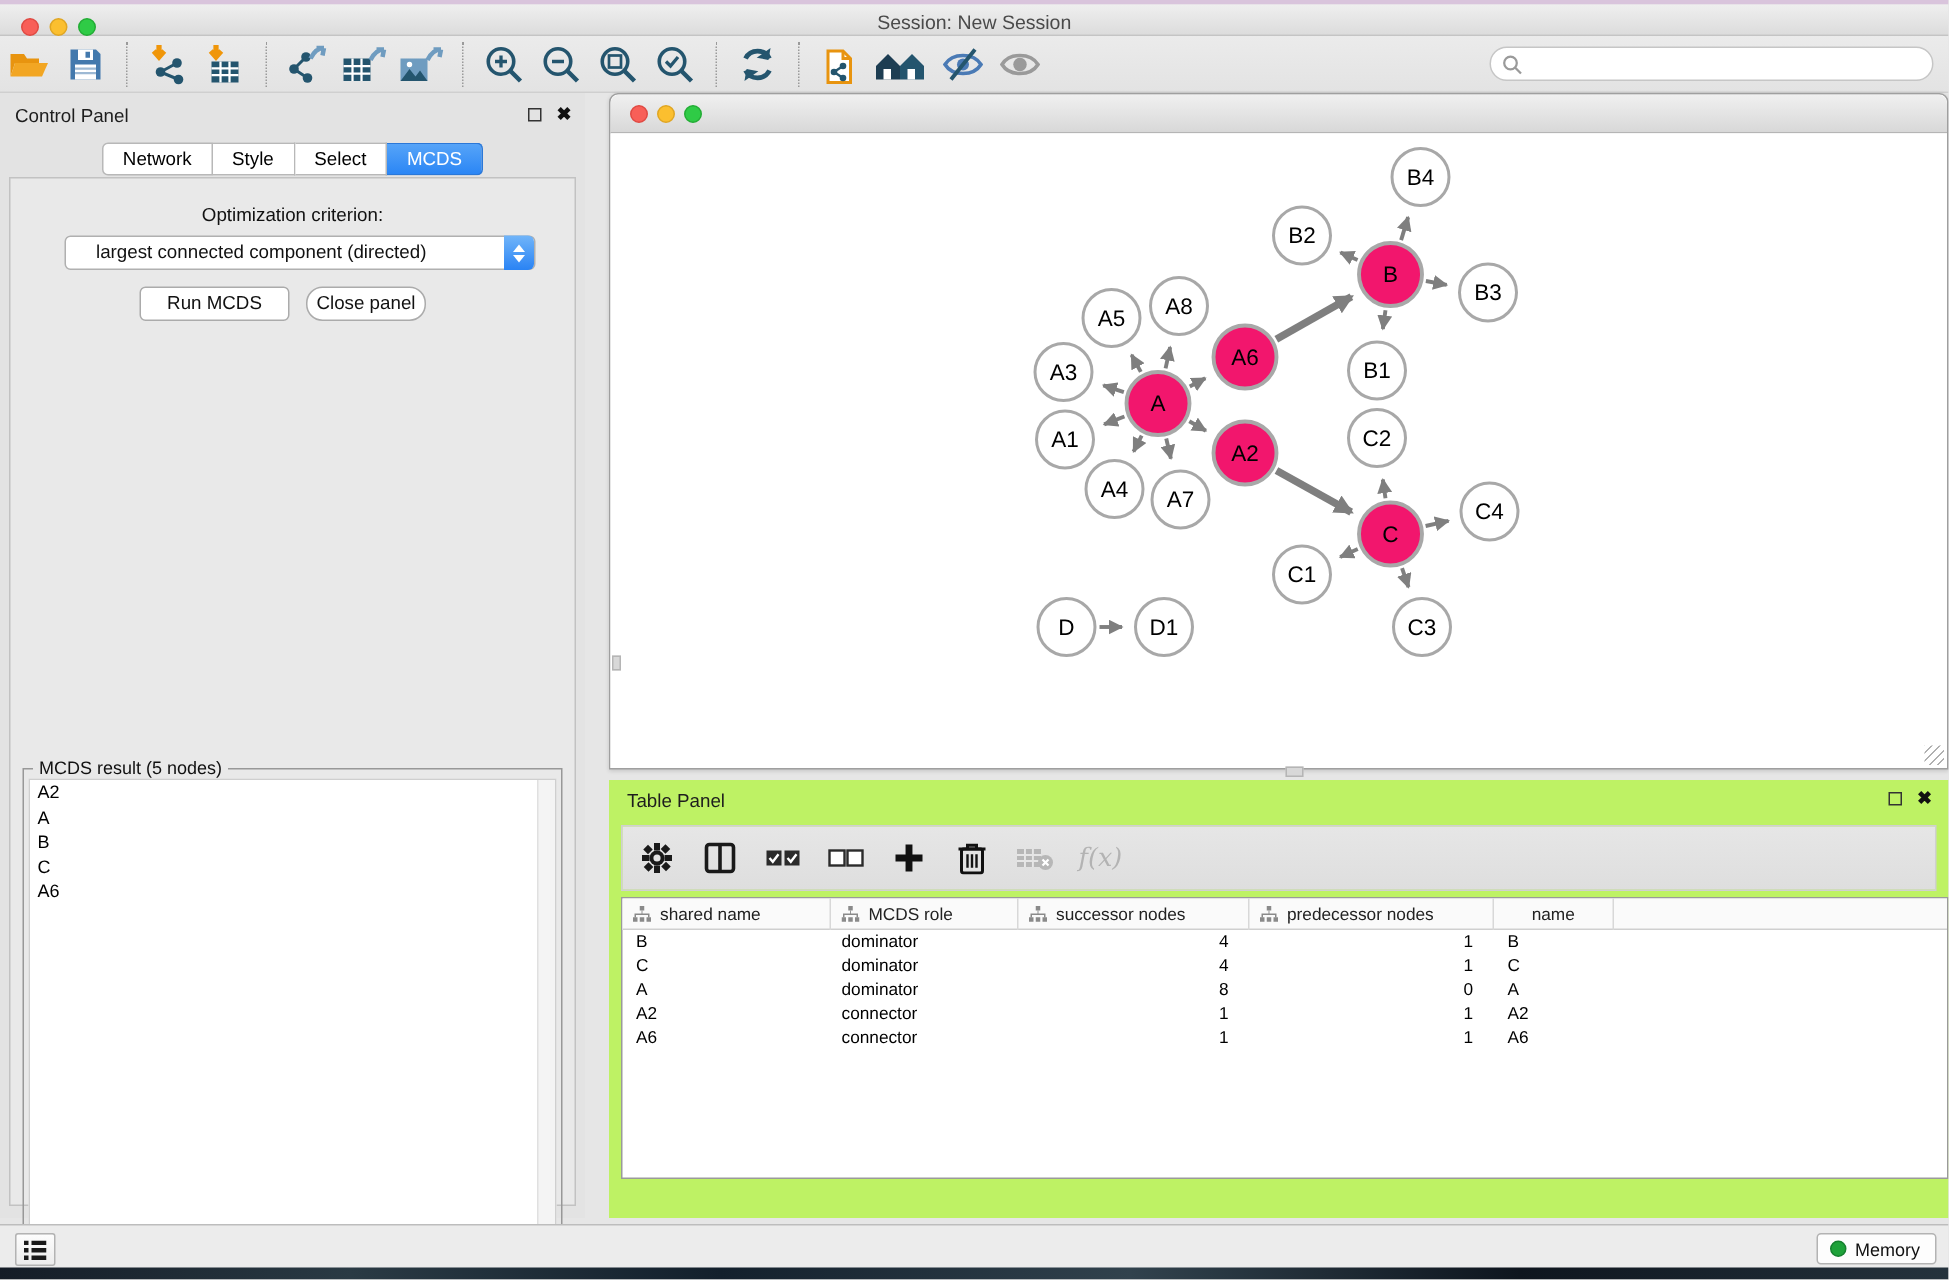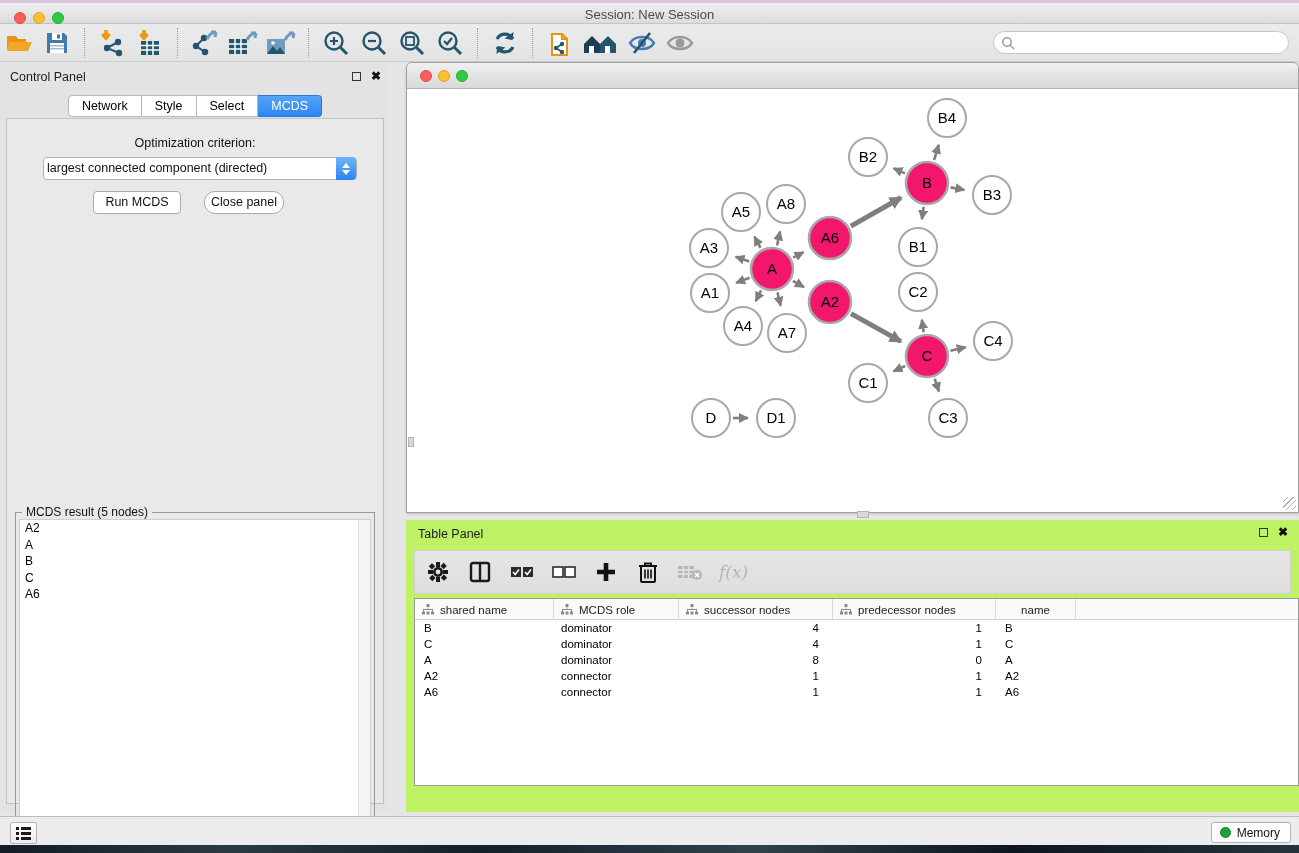--- a/index.html
+++ b/index.html
@@ -40,28 +40,28 @@
   .cp-tab { height:22px; line-height:21px; padding:0 13px; background:#fff; border:1px solid #b8b8b8;
     border-left:none; font-size:12.5px; color:#000000; }
   .cp-tab:first-child { border-left:1px solid #b8b8b8; border-radius:4px 0 0 4px; }
   .cp-tab:last-child { border-radius:0 4px 4px 0; }
   .cp-tab.active { background:linear-gradient(#56a4f8,#2b86f5); border-color:#2b78d8; color:#fff; }
 
   .cp-body { position:absolute; left:6px; top:56px; width:378px; height:686px;
     background:#e9e9e9; border:1px solid #c2c2c2; }
   .opt-label { position:absolute; left:0; right:0; top:17px; text-align:center; font-size:12.5px; color:#111; }
   .dropdown { position:absolute; left:36px; top:38px; width:314px; height:23px; background:#fff;
-    border:1px solid #b0b0b0; border-radius:4px; font-size:12.5px; color:#111; line-height:21px; padding-left:3px; }
+    border:1px solid #b0b0b0; border-radius:4px; font-size:12.5px; color:#111; line-height:21px; padding-left:20px; }
   .dd-stepper { position:absolute; right:0; top:-1px; width:20px; height:23px; border-radius:0 4px 4px 0;
     background:linear-gradient(#71b5f9,#2a83f4); display:flex; flex-direction:column; align-items:center; justify-content:center; gap:2px; }
   .dd-stepper span { width:0; height:0; border-left:4px solid transparent; border-right:4px solid transparent; }
   .dd-up { border-bottom:5px solid #fff; } .dd-down { border-top:5px solid #fff; }
   .cp-btn { position:absolute; top:72px; height:23px; background:#fff; border:1px solid #ababab;
     border-radius:4px; font-size:12.5px; color:#111; text-align:center; line-height:21px; }
-  .btn-run { left:86px; width:88px; } .btn-closepanel { left:197px; width:80px;border-radius:11px; }
+  .btn-run { left:86px; width:100px; } .btn-closepanel { left:197px; width:80px;border-radius:11px; }
 
   .result-group { position:absolute; left:8px; top:393px; width:360px; height:340px;
     border:1px solid #989898; }
   .result-title { position:absolute; left:6px; top:-8px; background:#e9e9e9; padding:0 4px; font-size:12px; color:#111; }
   .result-list { position:absolute; left:3px; top:6px; right:3px; bottom:3px; background:#fff;
     border:1px solid #cfcfcf; overflow:hidden; }
   .result-scroll { position:absolute; right:0; top:0; bottom:0; width:12px; background:#f4f4f4; border-left:1px solid #e0e0e0; }
   .result-item { font-size:12px; color:#000; padding:1px 0 1px 5px; line-height:14.5px; }
 
   

